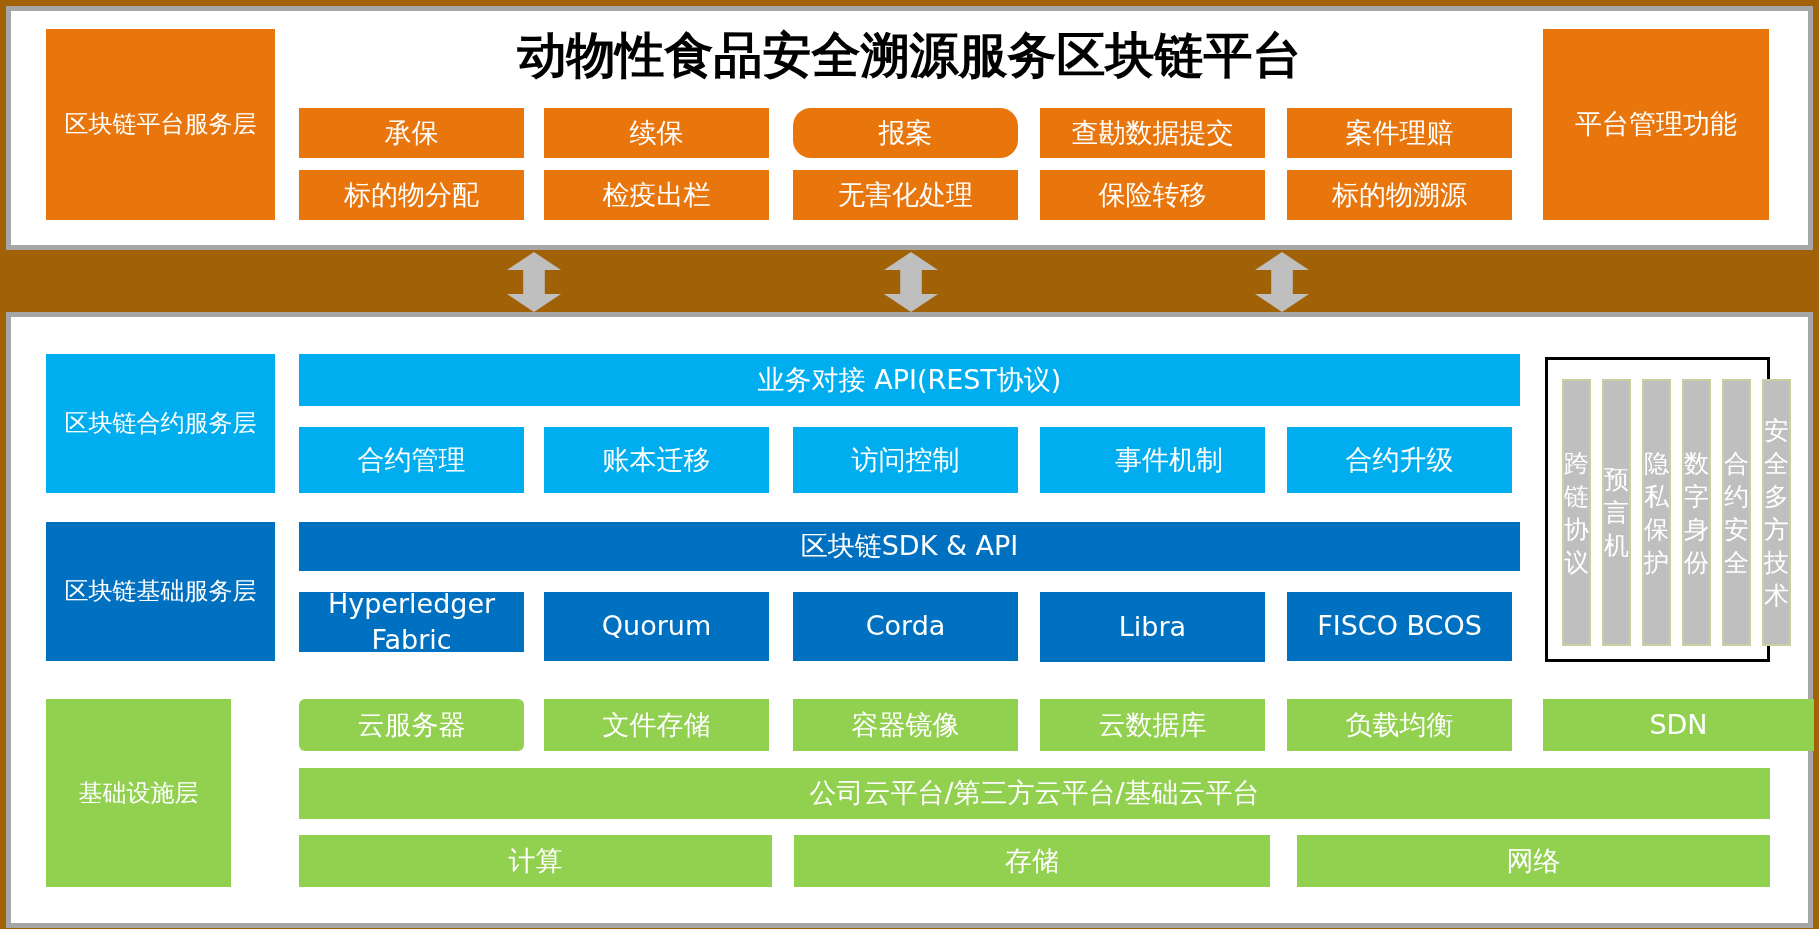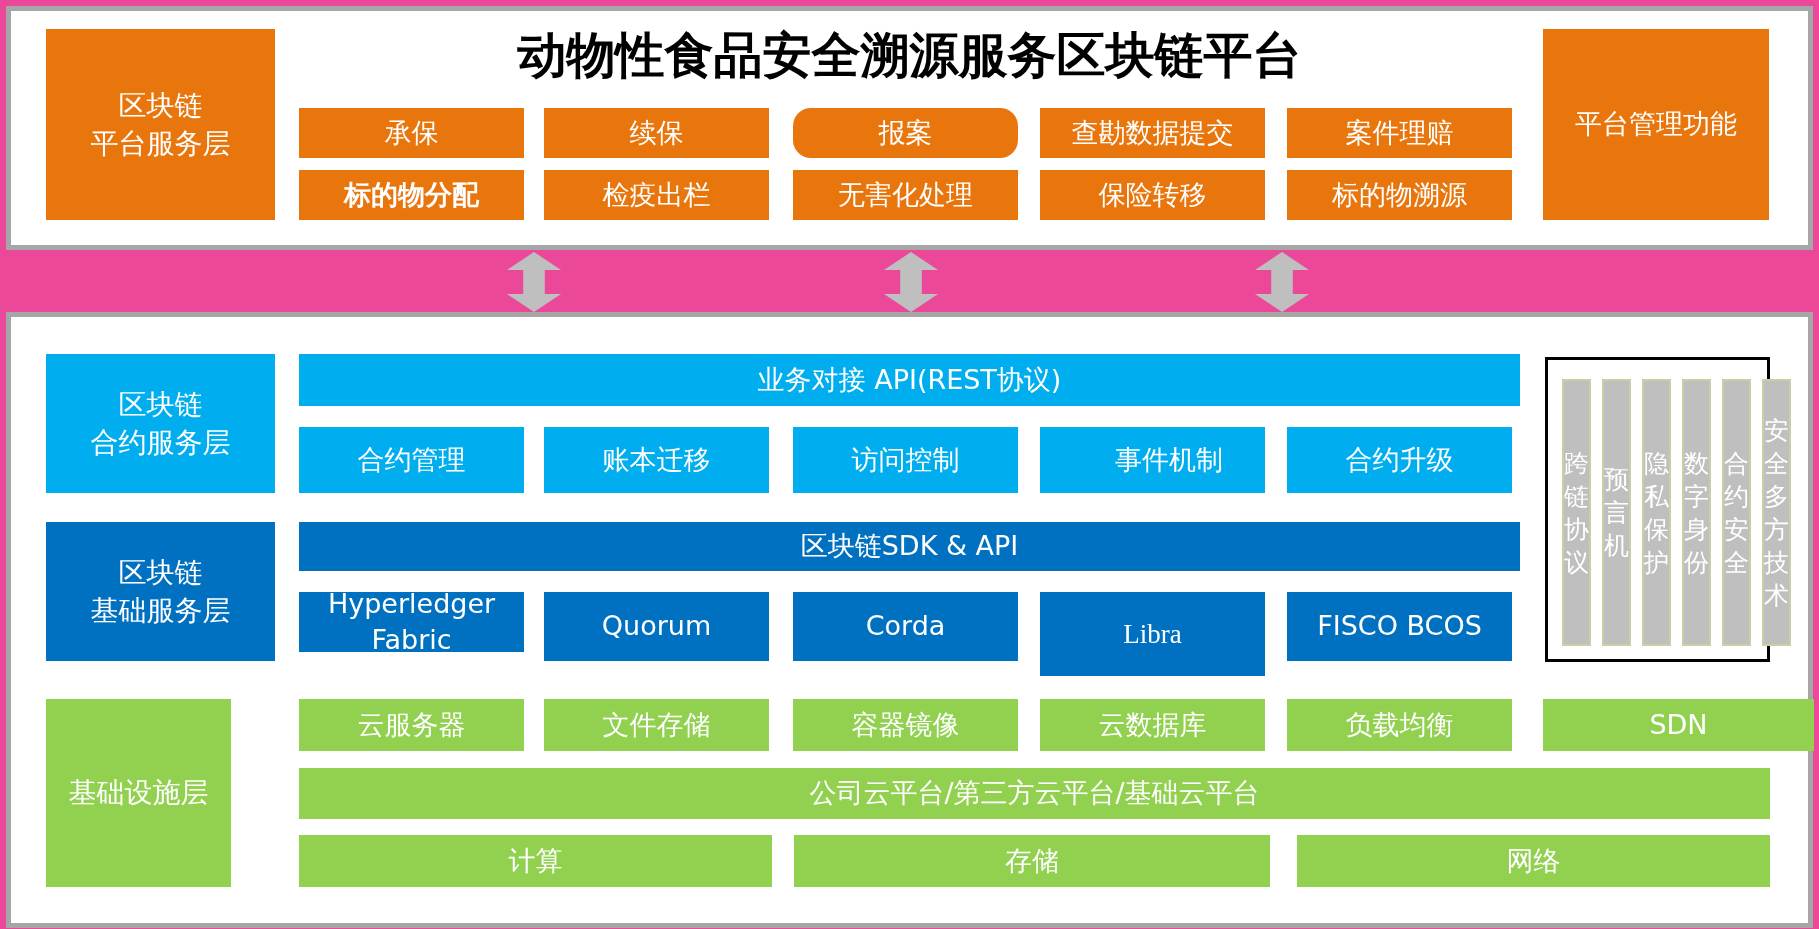--- a/index.html
+++ b/index.html
@@ -1,19 +1,19 @@
 <!DOCTYPE html>
 <html style="--orange: #E8760D; --cyan: #00AEEF; --blue: #0070C0; --green: #92D050; --gray_button: #BFBFBF; --gray_button_border: #C7D09E; --container_border: #A6A6A6; --panel_border: #000000; --arrow: #BFBFBF;"><head>
 <meta charset="utf-8">
 <style>
   html,body{margin:0;padding:0;background:#fff;}
   .stage{
     position:relative;
     width:1819px;height:929px;
-    background:#ec4899;
+    background:#a16207;
     font-family:"DejaVu Sans","Liberation Sans",sans-serif;
     overflow:hidden;
   }
   .container{
     position:absolute;
     border:5px solid var(--container_border,#A6A6A6);
     background:#fff;
     box-sizing:border-box;
   }
   .box{
@@ -22,21 +22,21 @@
     color:#fff;
     font-size:27px;
     text-align:center;
     line-height:1.35;
     box-sizing:border-box;
   }
   .orange{background:var(--orange,#E8760D);}
   .cyan{background:var(--cyan,#00AEEF);}
   .blue{background:var(--blue,#0070C0);}
   .green{background:var(--green,#92D050);}
-  .layerbox{font-size:28px;flex-direction:column;}
+  .layerbox{font-size:24px;flex-direction:row;}
   .title{
     position:absolute;
     left:299px;top:22px;width:1221px;height:68px;
     display:flex;align-items:center;justify-content:center;
     font-size:49px;font-weight:bold;color:#000;
     white-space:nowrap;
   }
   .arrow{
     position:absolute;
     width:54px;height:60px;top:252px;
@@ -78,21 +78,21 @@
   </div>
 
   <div class="box orange" style="left:1543px;top:29px;width:226px;height:191px;">平台管理功能</div>
 
   <div class="box orange" style="left:299px;top:108px;width:225px;height:50px;">承保</div>
   <div class="box orange" style="left:544px;top:108px;width:225px;height:50px;">续保</div>
   <div class="box orange" style="left:793px;top:108px;width:225px;height:50px;border-radius:18px;">报案</div>
   <div class="box orange" style="left:1040px;top:108px;width:225px;height:50px;">查勘数据提交</div>
   <div class="box orange" style="left:1287px;top:108px;width:225px;height:50px;">案件理赔</div>
 
-  <div class="box orange" style="left:299px;top:170px;width:225px;height:50px;font-weight:bold;">标的物分配</div>
+  <div class="box orange" style="left:299px;top:170px;width:225px;height:50px;">标的物分配</div>
   <div class="box orange" style="left:544px;top:170px;width:225px;height:50px;">检疫出栏</div>
   <div class="box orange" style="left:793px;top:170px;width:225px;height:50px;">无害化处理</div>
   <div class="box orange" style="left:1040px;top:170px;width:225px;height:50px;">保险转移</div>
   <div class="box orange" style="left:1287px;top:170px;width:225px;height:50px;">标的物溯源</div>
 
   <div class="arrow" style="left:507px;"></div>
   <div class="arrow" style="left:884px;"></div>
   <div class="arrow" style="left:1255px;"></div>
 
   <div class="container" style="left:6px;top:312px;width:1807px;height:616px;"></div>
@@ -109,35 +109,35 @@
   <div class="box cyan" style="left:1287px;top:427px;width:225px;height:66px;">合约升级</div>
 
   <div class="box blue layerbox" style="left:46px;top:522px;width:229px;height:139px;">
     <div>区块链</div>
     <div>基础服务层</div>
   </div>
   <div class="box blue" style="left:299px;top:522px;width:1221px;height:49px;">区块链SDK &amp; API</div>
   <div class="box blue" style="left:299px;top:592px;width:225px;height:60px;padding:9px 30px;">Hyperledger Fabric</div>
   <div class="box blue" style="left:544px;top:592px;width:225px;height:69px;">Quorum</div>
   <div class="box blue" style="left:793px;top:592px;width:225px;height:69px;">Corda</div>
-  <div class="box blue" style="left:1040px;top:592px;width:225px;height:84px;font-family:Liberation Serif, serif;">Libra</div>
+  <div class="box blue" style="left:1040px;top:592px;width:225px;height:70px;">Libra</div>
   <div class="box blue" style="left:1287px;top:592px;width:225px;height:69px;">FISCO BCOS</div>
 
   <div class="panel">
     <div class="gbtn">跨链协议</div>
     <div class="gbtn">预言机</div>
     <div class="gbtn">隐私保护</div>
     <div class="gbtn">数字身份</div>
     <div class="gbtn">合约安全</div>
     <div class="gbtn">安全多方技术</div>
   </div>
 
   <div class="box green layerbox" style="left:46px;top:699px;width:185px;height:188px;">基础设施层</div>
 
-  <div class="box green" style="left:299px;top:699px;width:225px;height:52px;">云服务器</div>
+  <div class="box green" style="left:299px;top:699px;width:225px;height:52px;border-radius:6px;">云服务器</div>
   <div class="box green" style="left:544px;top:699px;width:225px;height:52px;">文件存储</div>
   <div class="box green" style="left:793px;top:699px;width:225px;height:52px;">容器镜像</div>
   <div class="box green" style="left:1040px;top:699px;width:225px;height:52px;">云数据库</div>
   <div class="box green" style="left:1287px;top:699px;width:225px;height:52px;">负载均衡</div>
   <div class="box green" style="left:1543px;top:699px;width:271px;height:52px;">SDN</div>
 
   <div class="box green" style="left:299px;top:768px;width:1471px;height:51px;">公司云平台/第三方云平台/基础云平台</div>
 
   <div class="box green" style="left:299px;top:835px;width:473px;height:52px;">计算</div>
   <div class="box green" style="left:794px;top:835px;width:476px;height:52px;">存储</div>

